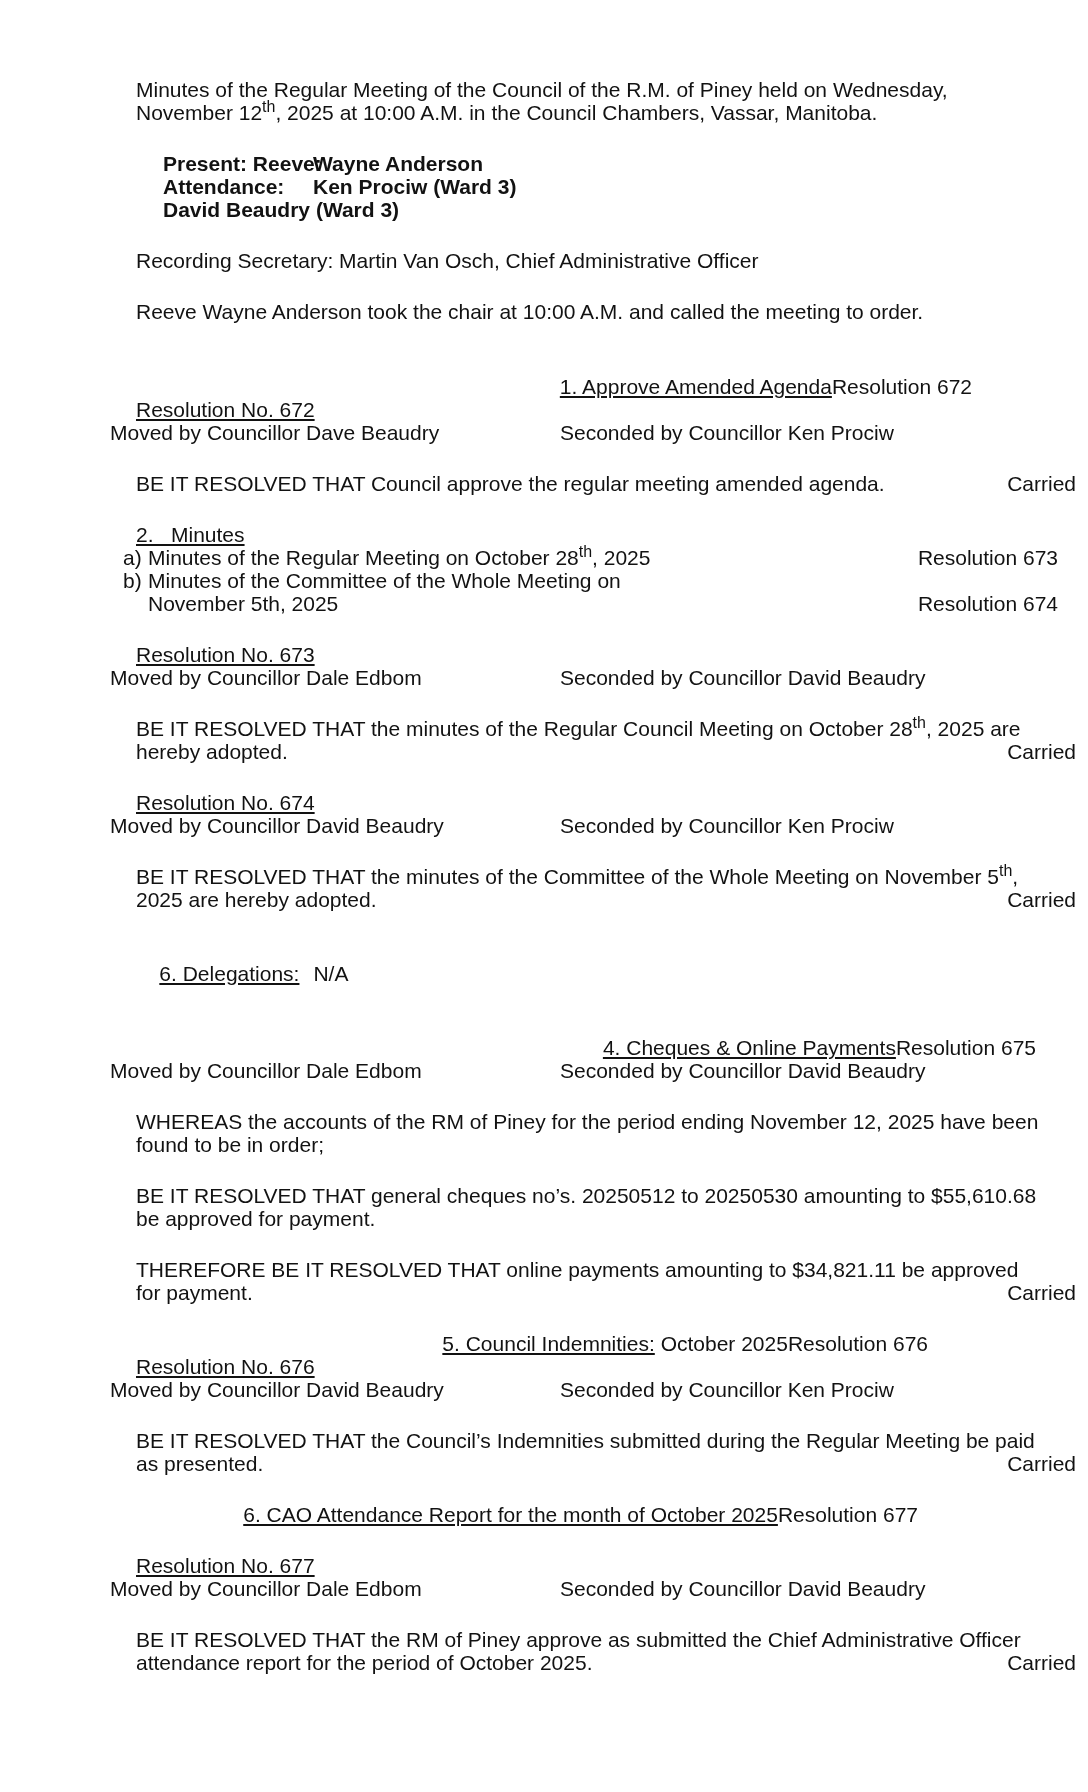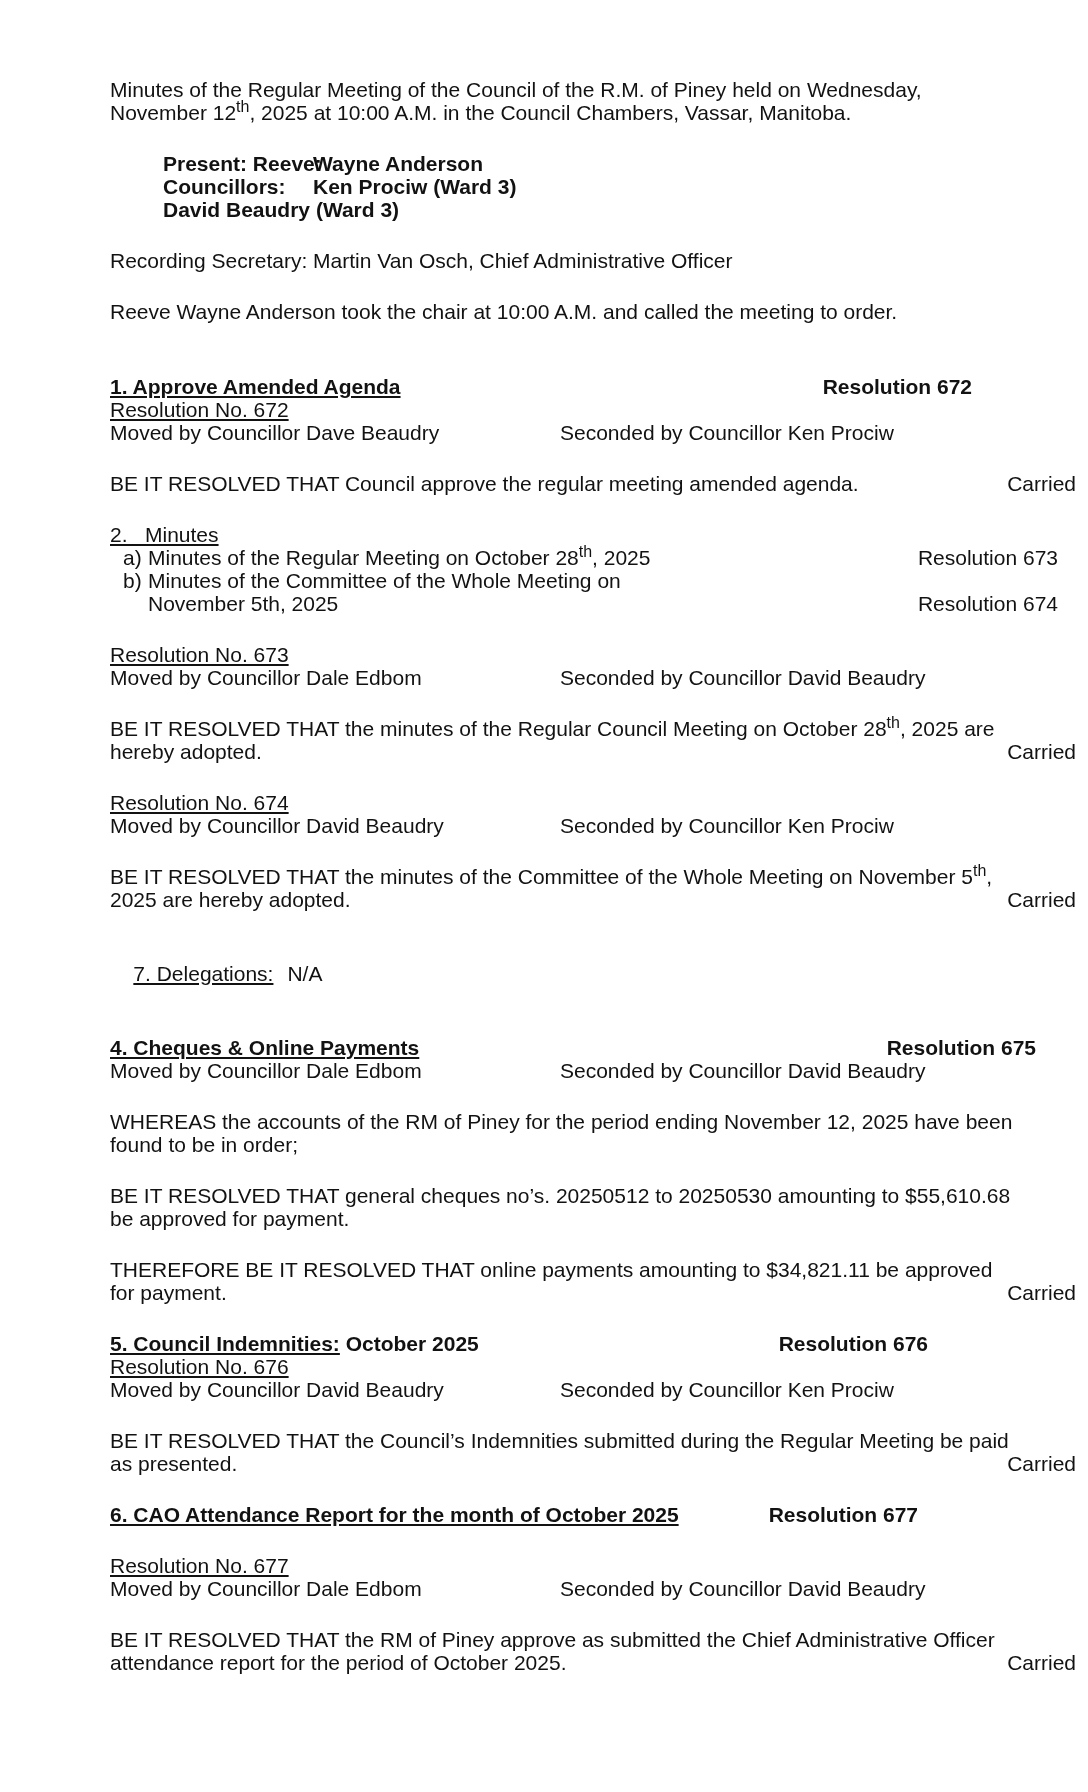--- a/index.html
+++ b/index.html
@@ -4,22 +4,22 @@
 <title>Document</title>
 <style>
   html,body{margin:0;padding:0;}
   body{
     width:1088px;height:1792px;background:#ffffff;position:relative;
     font-family:"Liberation Sans", sans-serif;color:#121212;
     -webkit-font-smoothing:antialiased;
   }
   .doc{position:absolute;left:110px;top:78px;width:966px;font-size:21px;line-height:23px;}
   .blk{margin:0 0 28px 0;position:relative;}
-  .line{white-space:pre;}
-  .hrow{display:flex;justify-content:space-between;align-items:baseline;white-space:pre;font-weight:bold;}
+  .line{white-space:pre;margin-left:26px;}
+  .hrow{display:flex;justify-content:flex-end;align-items:baseline;white-space:pre;}
   .u{text-decoration:underline;}
   .off104{padding-right:104px;margin-top:24px;}
   .off40{padding-right:40px;}
   .off148{padding-right:148px;}
   .off158{padding-right:158px;}
   .off18{padding-right:18px;}
   .carried{position:absolute;right:0;bottom:0;white-space:pre;}
   .grid2{display:grid;grid-template-columns:450px 1fr;white-space:pre;}
   .present{margin-left:53px;display:grid;grid-template-columns:150px auto;white-space:pre;font-weight:bold;}
   .item{display:flex;white-space:pre;}
@@ -34,21 +34,21 @@
 <div class="doc">
 
   <div class="blk">
     <div class="line"><span>Minutes of the Regular Meeting of the Council of the R.M. of Piney held on Wednesday,</span></div>
     <div class="line"><span>November 12</span><sup class="s">th</sup><span>, 2025 at 10:00 A.M. in the Council Chambers, Vassar, Manitoba.</span></div>
   </div>
 
   <div class="blk present">
     <div>Present: Reeve:</div>
     <div>Wayne Anderson</div>
-    <div>Councillors:</div>
+    <div>Attendance:</div>
     <div>Ken Prociw (Ward 3)</div>
     <div></div>
     <div></div>
     <div>David Beaudry (Ward 3)</div>
   </div>
 
   <div class="blk line">Recording Secretary: Martin Van Osch, Chief Administrative Officer</div>
 
   <div class="blk line">Reeve Wayne Anderson took the chair at 10:00 A.M. and called the meeting to order.</div>
 
@@ -113,21 +113,21 @@
     </div>
   </div>
 
   <div class="blk">
     <div class="line"><span>BE IT RESOLVED THAT the minutes of the Committee of the Whole Meeting on November 5</span><sup class="s">th</sup><span>,</span></div>
     <div class="line">2025 are hereby adopted.</div>
     <span class="carried">Carried</span>
   </div>
 
   <div class="blk line">
-    <span class="u">7. Delegations:</span><span class="nagap"></span><span>N/A</span>
+    <span class="u">6. Delegations:</span><span class="nagap"></span><span>N/A</span>
   </div>
 
   <div class="blk">
     <div class="hrow">
       <span class="u">4. Cheques &amp; Online Payments</span>
       <span class="off40">Resolution 675</span>
     </div>
     <div class="grid2">
       <span>Moved by Councillor Dale Edbom</span>
       <span>Seconded by Councillor David Beaudry</span>

